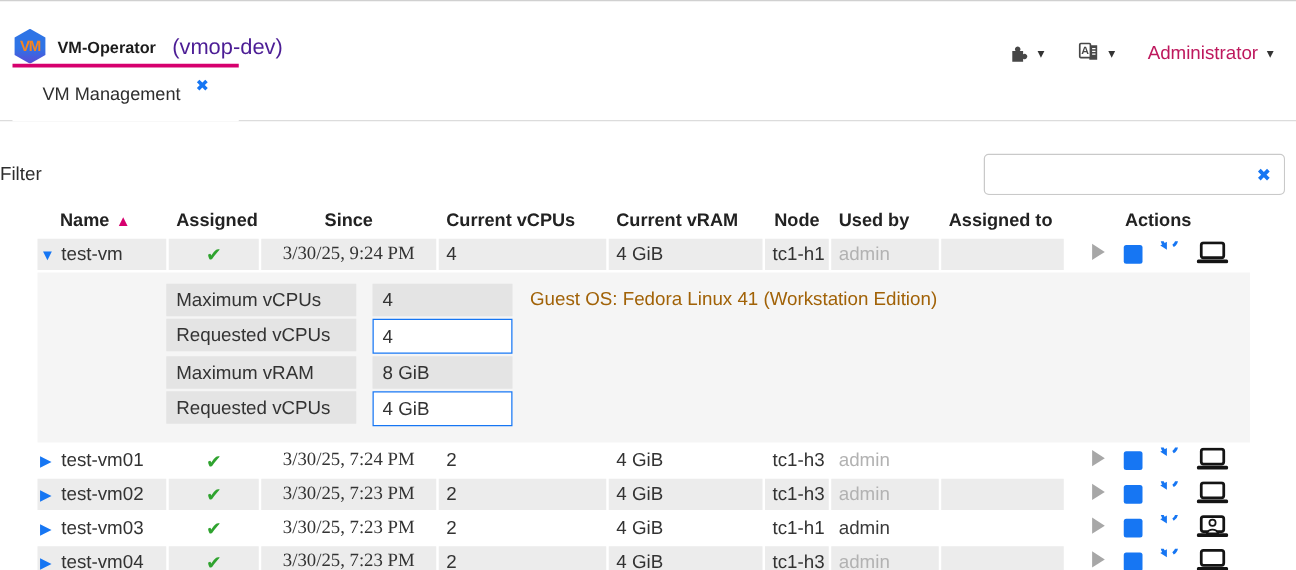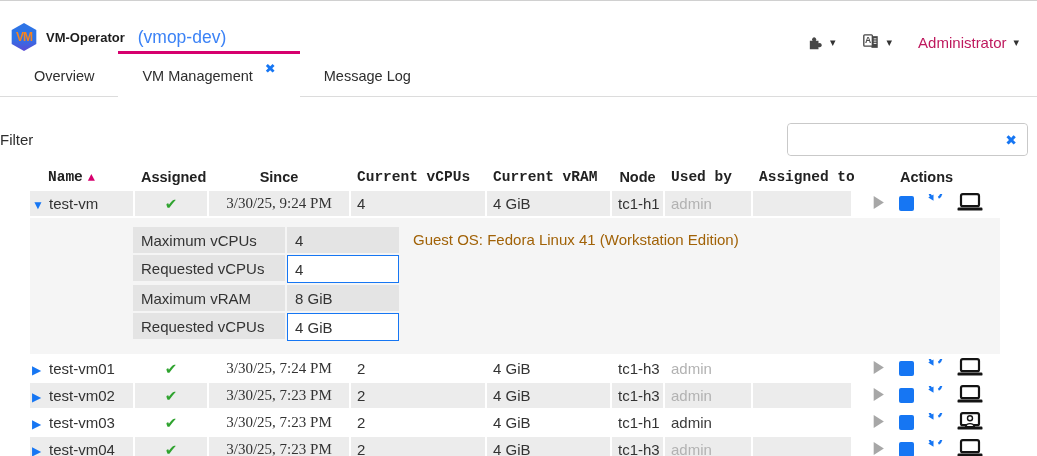--- a/index.html
+++ b/index.html
@@ -8,21 +8,21 @@
   .app { width:1037px; height:456px; border-top:1px solid #d0d0d0; background:#fff; }
 
   
   .topbar { display:flex; align-items:flex-end; height:50px; padding:20px 18px 0 10px; }
   .brand { display:flex; align-items:center; gap:8px; }
   .logo { width:28px; height:28px; display:flex; align-items:center; justify-content:center;
     background:linear-gradient(180deg,#2e74e6 55%, #5a4bd6 100%);
     clip-path:polygon(50% 0%, 94% 25%, 94% 75%, 50% 100%, 6% 75%, 6% 25%);
     color:#f68420; font-weight:bold; font-size:12px; letter-spacing:-1px; }
   .title { font-size:13px; font-weight:bold; color:#1c1c1c; }
-  .subtitle { font-size:17.5px; color:#3b82f6; margin-left:5px; }
+  .subtitle { font-size:17.5px; color:#4c1d95; margin-left:5px; }
   .topmenus { margin-left:auto; display:flex; align-items:center; gap:26px; }
   .menu { display:flex; align-items:center; gap:7px; cursor:pointer; }
   .menu svg { display:block; }
   .caret { font-size:11px; color:#333; }
   .username { font-size:15px; color:#be185d; }
 
   
   .tabs { position:relative; display:flex; align-items:stretch; height:46px; padding-left:10px; }
   .tabs::after { content:""; position:absolute; left:0; right:0; bottom:0; height:1px; background:#dcdcdc; }
   .tab { position:relative; z-index:1; display:flex; align-items:center; padding:0 24px;
@@ -40,42 +40,42 @@
   .filter-box input { width:100%; height:100%; border:0; outline:none; font-size:15px;
     padding:0 32px 0 10px; border-radius:4px; font-family:inherit; }
   .filter-clear { position:absolute; right:10px; top:50%; transform:translateY(-50%);
     color:#1676f3; font-weight:bold; font-size:14px; cursor:pointer; line-height:1; }
 
   
   table.vmtable { margin:7px 0 0 28px; width:974px; border-collapse:separate;
     border-spacing:2px; table-layout:fixed; font-size:15px; }
   th { font-size:14.5px; font-weight:bold; color:#222; padding:3px 6px; height:24px;
     white-space:nowrap; text-align:center; }
-  th.al { text-align:left;font-family:Liberation Mono, monospace; }
+  th.al { text-align:left; }
   td { height:25px; padding:1px 6px; white-space:nowrap; overflow:hidden; vertical-align:middle; }
   tr.striped td { background:#ececec; }
   tr.striped td.actions-cell, td.actions-cell { background:#fff; }
   .sort-arrow { color:#d6006e; font-size:12px; margin-left:5px; }
   .name-cell { padding-left:2px; }
   .tgl { color:#1676f3; font-size:12px; display:inline-block; width:17px; cursor:pointer; }
   .run-cell { text-align:center; }
   .check { color:#2fa32f; font-weight:bold; font-size:15px; }
   .since-cell { text-align:center;font-family:Liberation Serif, serif; }
   .node-cell { text-align:center; }
   .dim { color:#b2b2b2; }
   .used-active { color:#3a3a3a; }
   .actions-cell .wrap { display:flex; align-items:center; justify-content:center; gap:13px; }
   .icon-btn { display:flex; align-items:center; cursor:pointer; }
   .stop-sq { width:15px; height:15px; background:#1676f3; border-radius:2px; }
 
   
   td.detail-cell { background:#f5f5f5; padding:9px 8px 13px 103px; height:auto; white-space:normal; }
   .detail-flex { display:flex; align-items:flex-start; gap:14px; }
   .props { display:flex; flex-direction:column; gap:2px; }
-  .prop-row { display:flex; gap:2px; }
+  .prop-row { display:flex; gap:13px; }
   .prop-label { width:152px; background:#e4e4e4; font-size:15px; color:#333;
     padding:3px 0 3px 8px; height:26px; display:flex; align-items:center; }
   .prop-value { width:112px; background:#e4e4e4; font-size:15px; color:#333;
     padding:3px 8px; height:26px; display:flex; align-items:center; }
   .prop-input { width:112px; height:28px; border:1.5px solid #1676f3; background:#fff;
     font-size:15px; color:#333; padding:0 7px; outline:none; font-family:inherit; }
   .guest-os { font-size:15px; color:#a16207; margin-top:4px; }
 </style>
 </head>
 <body>
@@ -109,29 +109,23 @@
         <span class="caret">▾</span>
       </span>
       <span class="menu">
         <span class="username">Administrator</span>
         <span class="caret">▾</span>
       </span>
     </div>
   </header>
 
   <nav class="tabs">
-    <div class="tab">
-      <span>Overview</span>
-    </div>
     <div class="tab active">
       <span>VM Management</span>
       <span class="tab-close">✖</span>
-    </div>
-    <div class="tab">
-      <span>Message Log</span>
     </div>
   </nav>
 
   <main>
 
     <div class="filter-row">
       <span class="filter-label">Filter</span>
       <span class="filter-box">
         <input type="text" value="" style="">
         <span class="filter-clear">✖</span>

